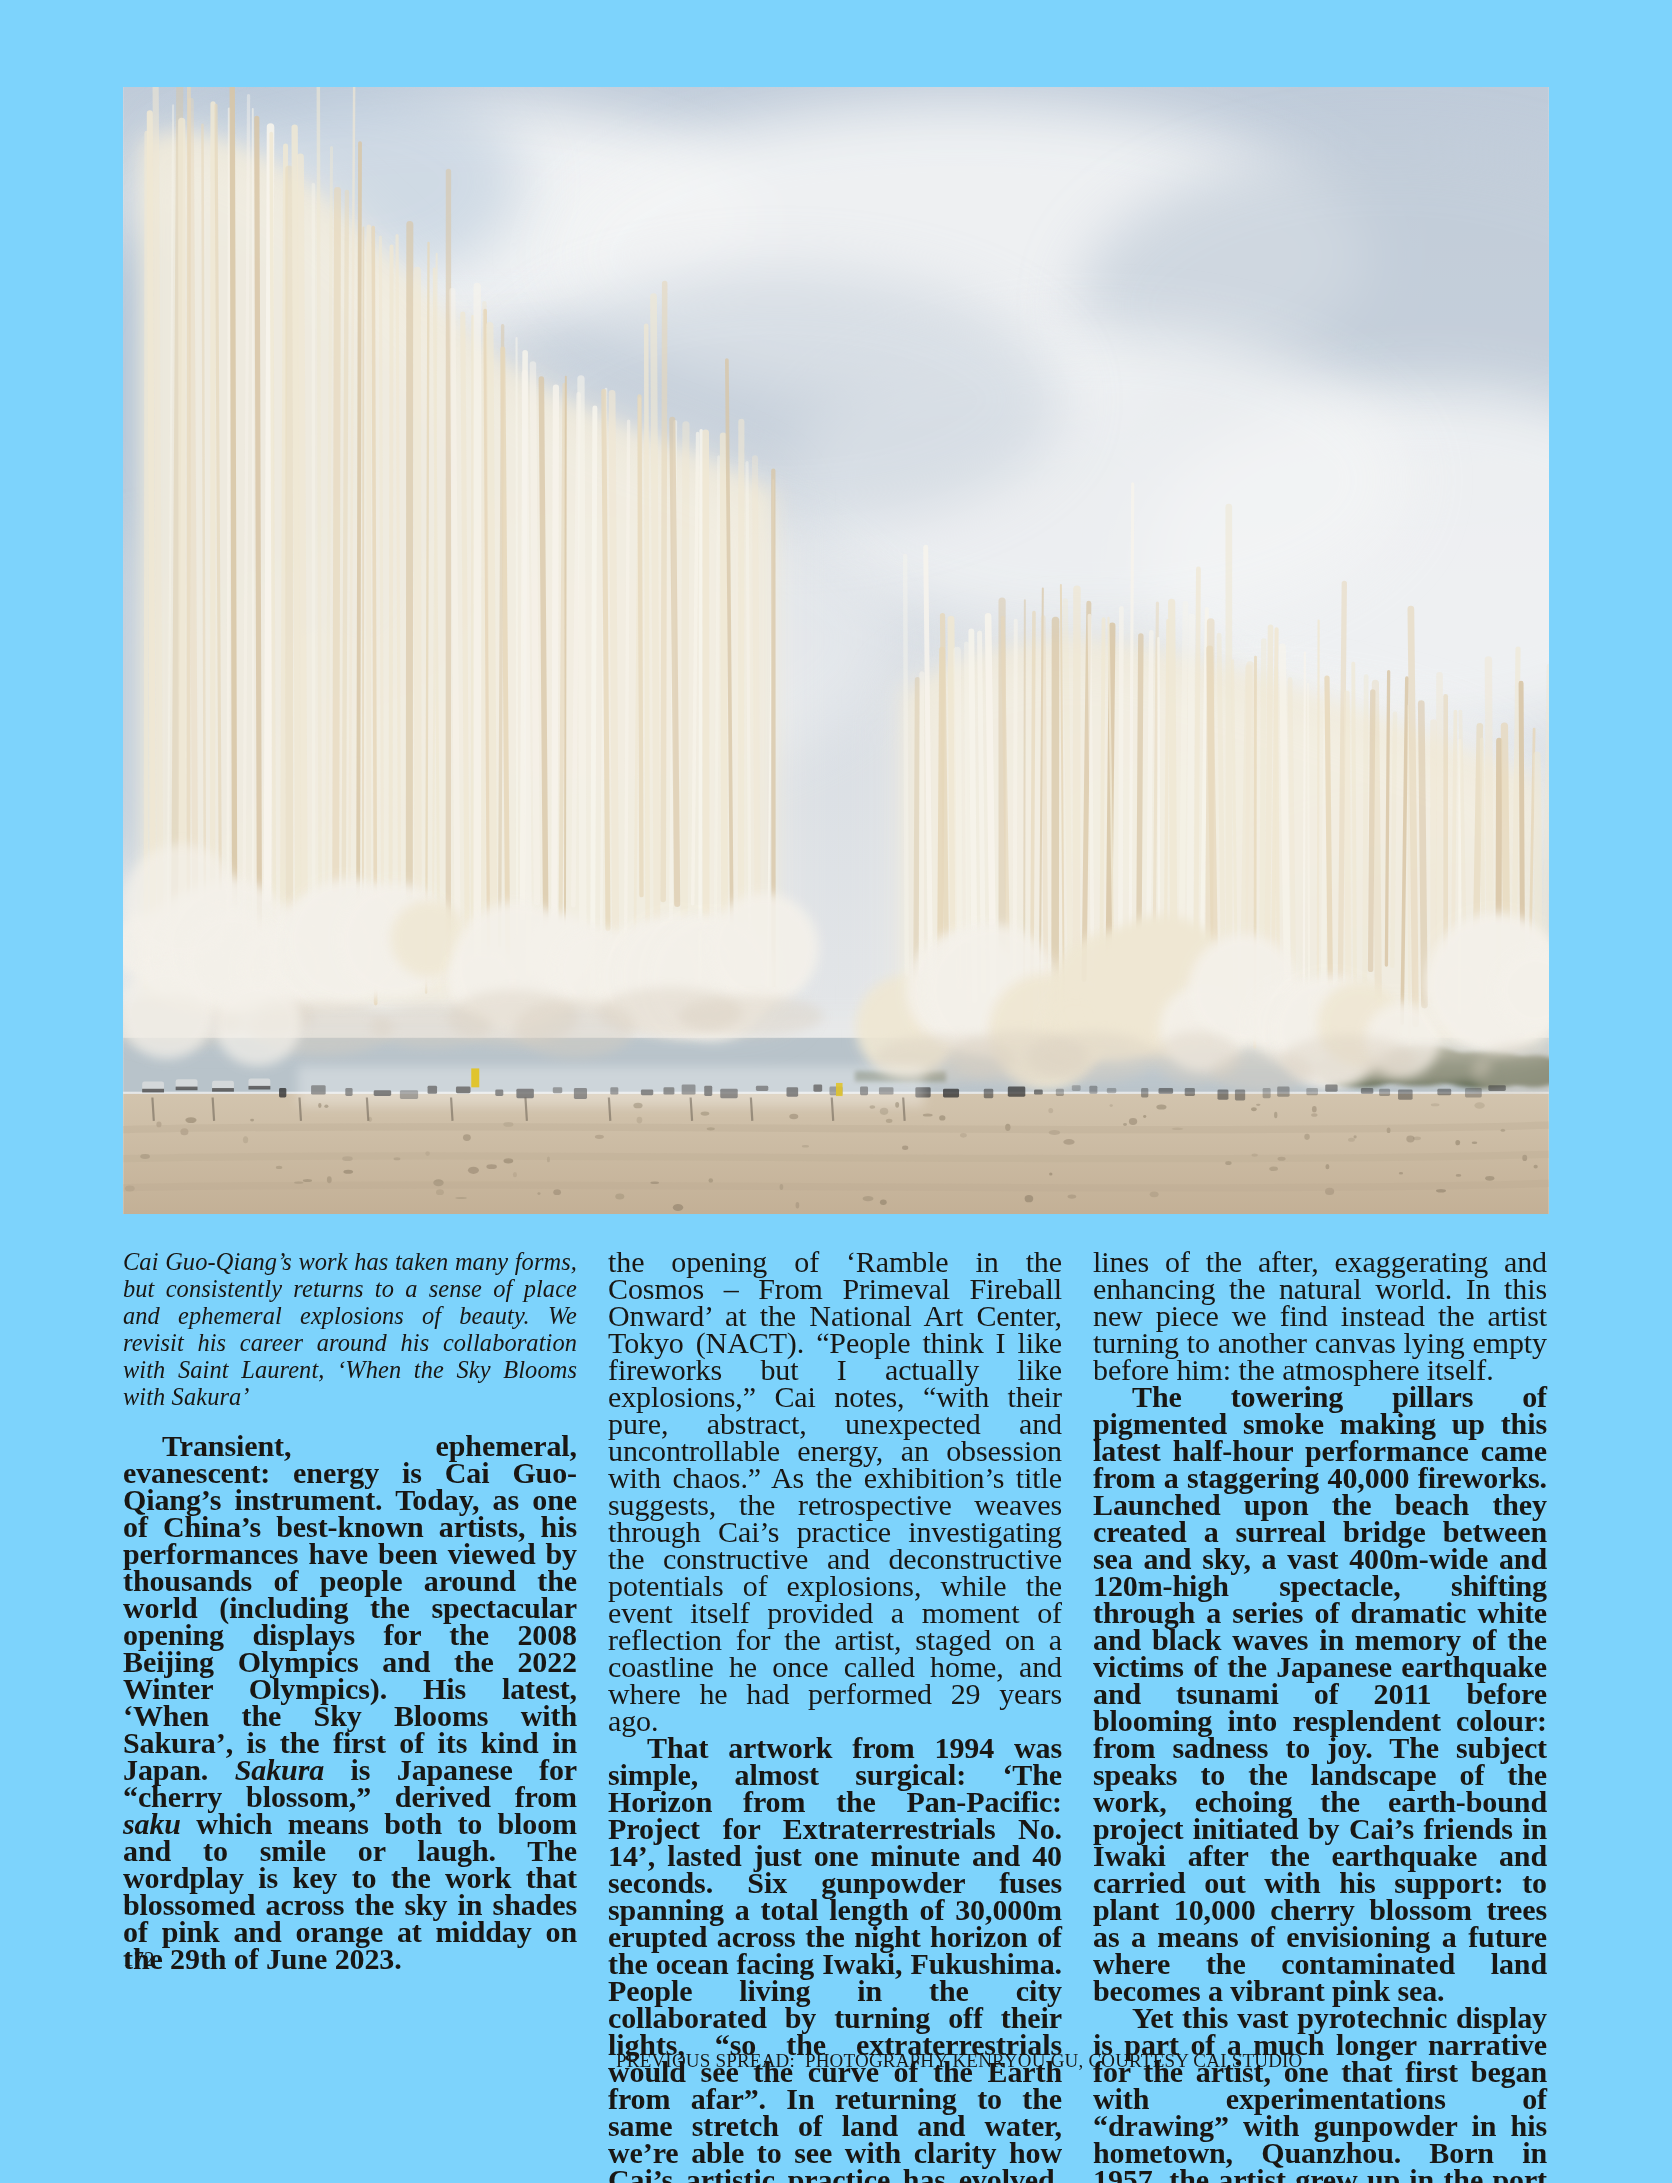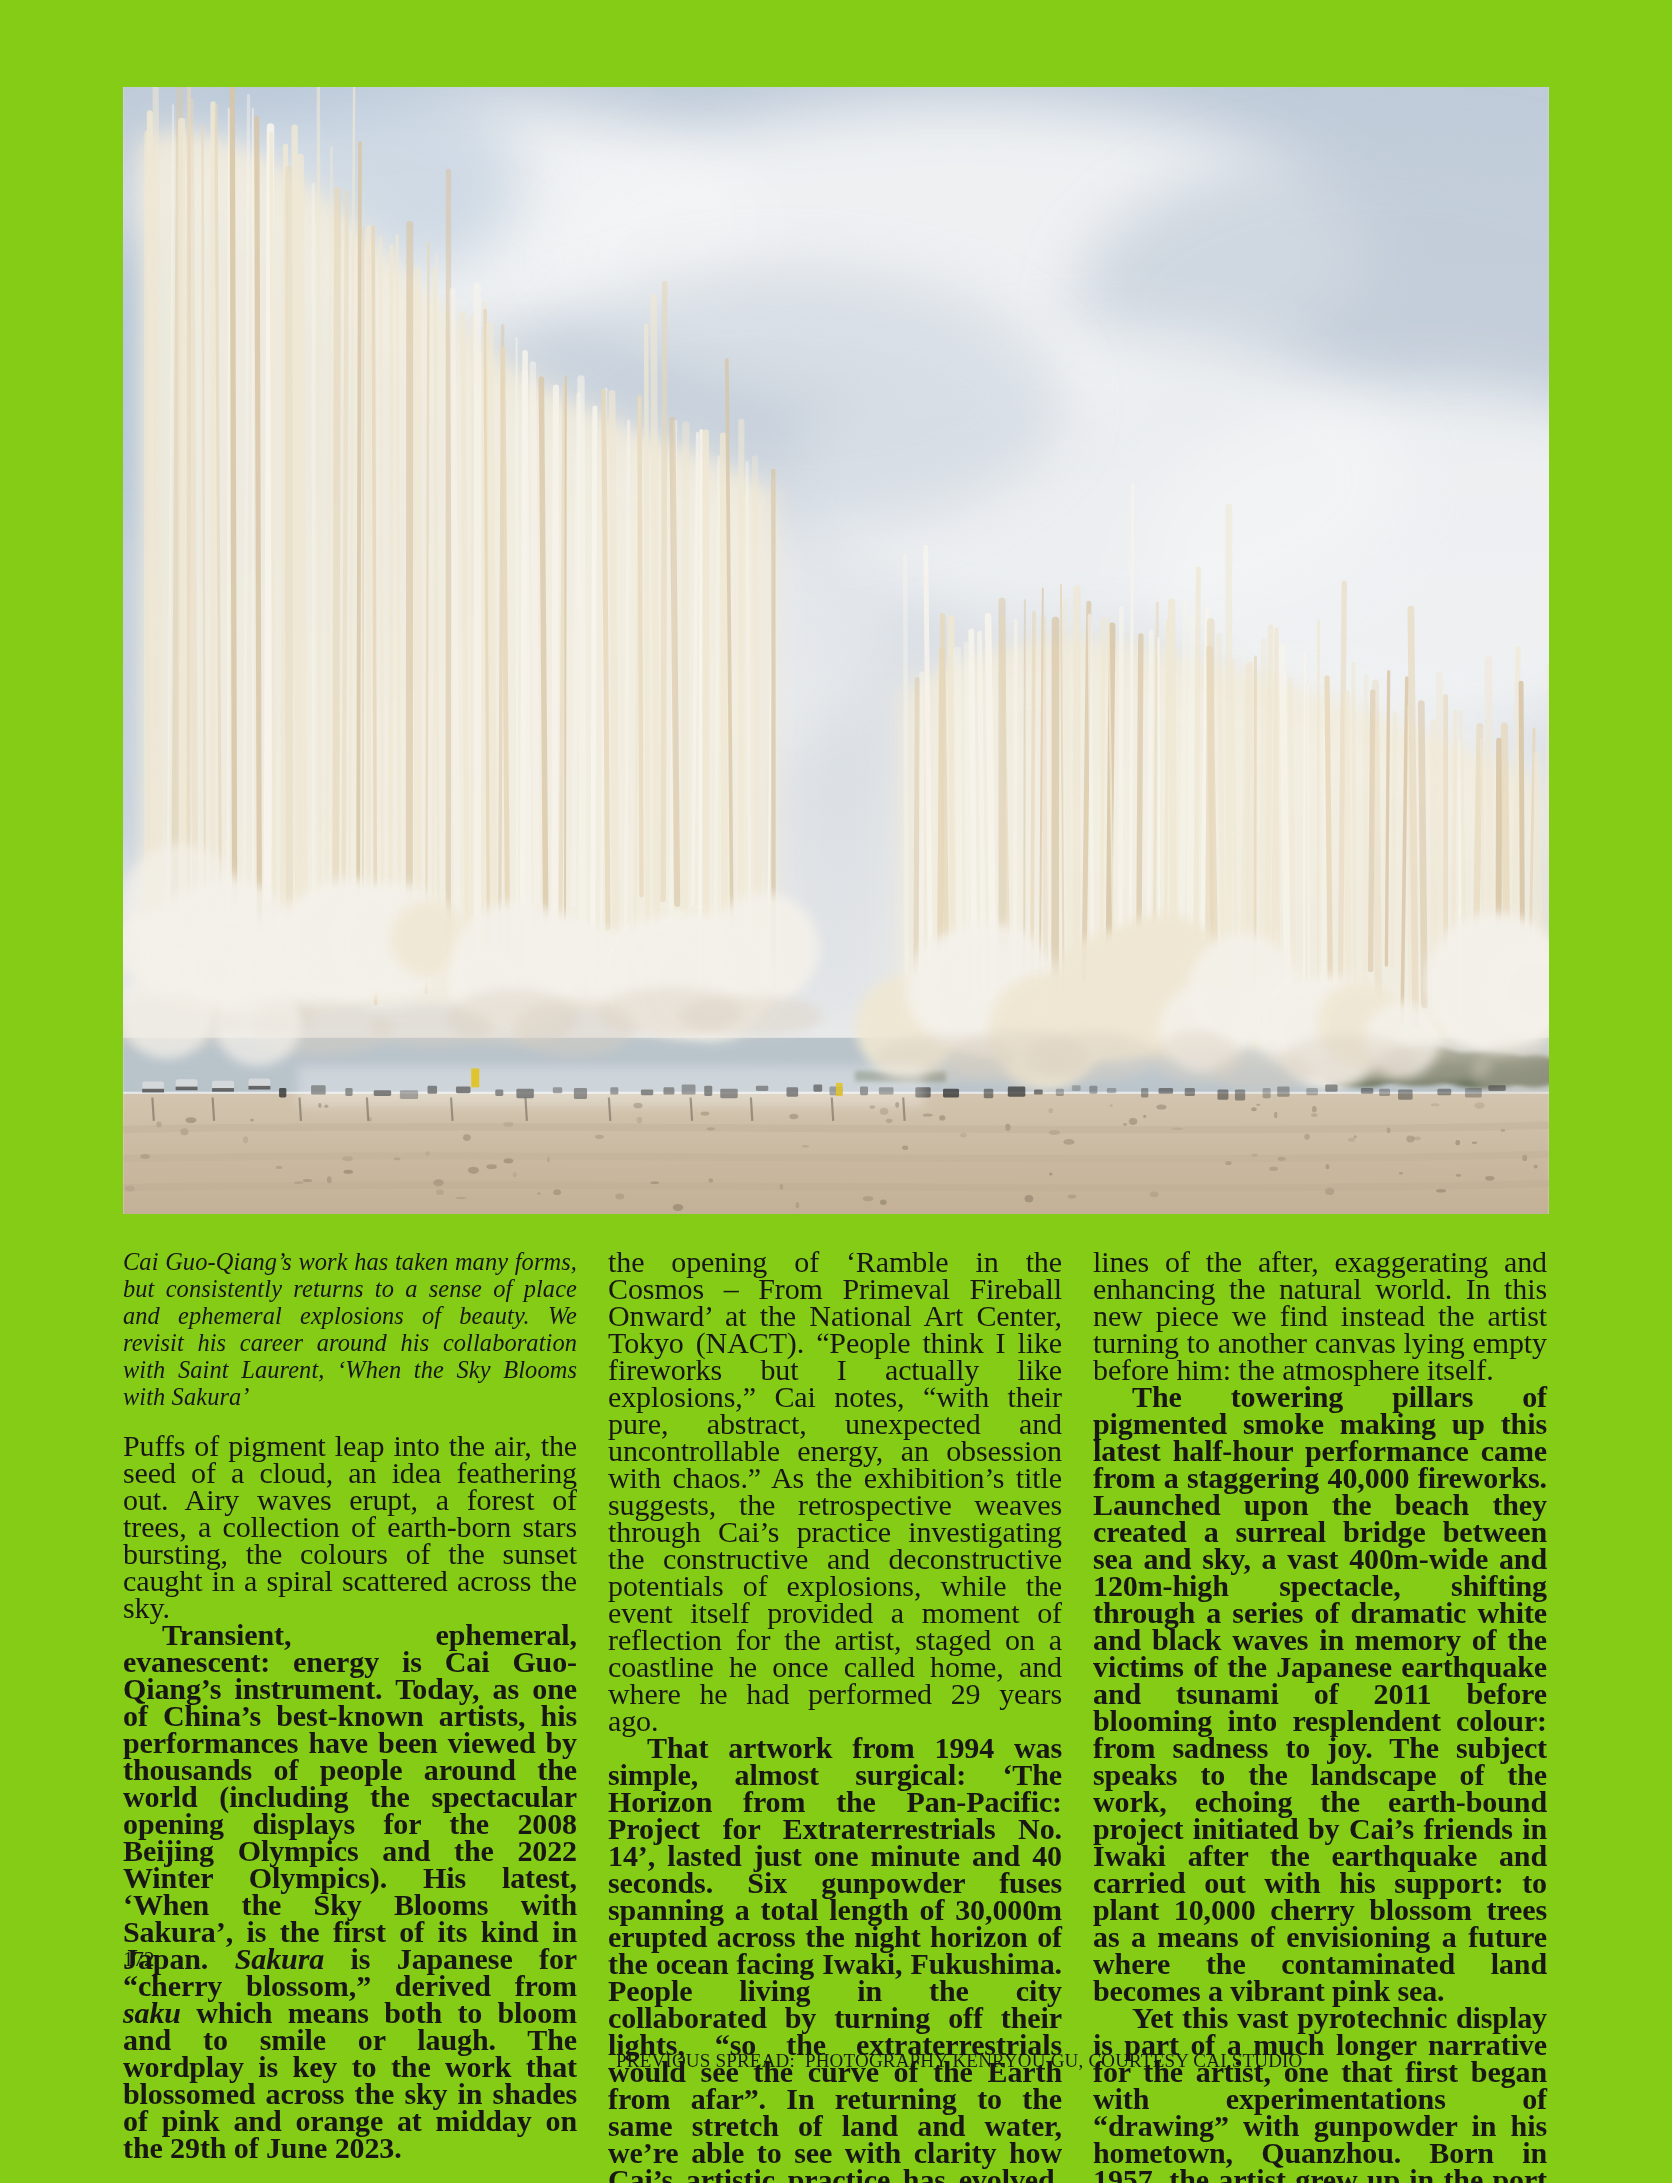--- a/index.html
+++ b/index.html
@@ -1,19 +1,19 @@
 <!DOCTYPE html>
 <html lang="en" style="font-size:11.7px"><head>
 <meta charset="utf-8">
 <style>
   html,body{margin:0;padding:0;background:#ffffff;}
   .page{
     position:relative;
     width:1672px;height:2183px;
-    background:#84cc16;
+    background:#7dd3fc;
     font-family:"Liberation Serif", serif;
     color:#191714;
     overflow:hidden;
   }
   .photo{
     position:absolute;left:123px;top:87px;width:1426px;height:1127px;
     background:#dfe3e7;overflow:hidden;
   }
   .photo svg{display:block;width:100%;height:100%;}
   .text-block{
@@ -493,21 +493,20 @@
         <ellipse cx="376" cy="1472" rx="4.7" ry="2.1" fill="#83755f" opacity="0.29"></ellipse>
         <path d="M0,1432 C500,1420 1400,1442 1958,1426" stroke="#b5a48c" stroke-width="10" fill="none" opacity="0.25"></path>
         <path d="M0,1472 C500,1460 1400,1482 1958,1466" stroke="#b5a48c" stroke-width="10" fill="none" opacity="0.2"></path>
         <path d="M0,1512 C500,1500 1400,1522 1958,1506" stroke="#b5a48c" stroke-width="10" fill="none" opacity="0.22"></path>
       </svg>
   </figure>
 
   <div class="text-block">
     <div class="col">
         <p class="intro"><span>Cai Guo-Qiang’s work has taken many forms, but consistently returns to a sense of place and ephemeral explosions of beauty. We revisit his career around his collaboration with Saint Laurent, ‘When the Sky Blooms with Sakura’</span></p>
-        <p class="body"><span>Puffs of pigment leap into the air, the seed of a cloud, an idea feathering out. Airy waves erupt, a forest of trees, a collection of earth-born stars bursting, the colours of the sunset caught in a spiral scattered across the sky.</span></p>
         <p class="body indent"><span>Transient, ephemeral, evanescent: energy is Cai Guo-Qiang’s instrument. Today, as one of China’s best-known artists, his performances have been viewed by thousands of people around the world (including the spectacular opening displays for the 2008 Beijing Olympics and the 2022 Winter Olympics). His latest, ‘When the Sky Blooms with Sakura’, is the first of its kind in Japan. </span><em>Sakura</em><span> is Japanese for “cherry blossom,” derived from </span><em>saku</em><span> which means both to bloom and to smile or laugh. The wordplay is key to the work that blossomed across the sky in shades of pink and orange at midday on the 29th of June 2023.</span></p>
       </div>
     <div class="col">
         <p class="body"><span>the opening of ‘Ramble in the Cosmos – From Primeval Fireball Onward’ at the National Art Center, Tokyo (NACT). “People think I like fireworks but I actually like explosions,” Cai notes, “with their pure, abstract, unexpected and uncontrollable energy, an obsession with chaos.” As the exhibition’s title suggests, the retrospective weaves through Cai’s practice investigating the constructive and deconstructive potentials of explosions, while the event itself provided a moment of reflection for the artist, staged on a coastline he once called home, and where he had performed 29 years ago.</span></p>
         <p class="body indent flush"><span>That artwork from 1994 was simple, almost surgical: ‘The Horizon from the Pan-Pacific: Project for Extraterrestrials No. 14’, lasted just one minute and 40 seconds. Six gunpowder fuses spanning a total length of 30,000m erupted across the night horizon of the ocean facing Iwaki, Fukushima. People living in the city collaborated by turning off their lights, “so the extraterrestrials would see the curve of the Earth from afar”. In returning to the same stretch of land and water, we’re able to see with clarity how Cai’s artistic practice has evolved, together with his relationship to Iwaki. His earlier work sought to echo the</span></p>
       </div>
     <div class="col">
         <p class="body"><span>lines of the after, exaggerating and enhancing the natural world. In this new piece we find instead the artist turning to another canvas lying empty before him: the atmosphere itself.</span></p>
         <p class="body indent"><span>The towering pillars of pigmented smoke making up this latest half-hour performance came from a staggering 40,000 fireworks. Launched upon the beach they created a surreal bridge between sea and sky, a vast 400m-wide and 120m-high spectacle, shifting through a series of dramatic white and black waves in memory of the victims of the Japanese earthquake and tsunami of 2011 before blooming into resplendent colour: from sadness to joy. The subject speaks to the landscape of the work, echoing the earth-bound project initiated by Cai’s friends in Iwaki after the earthquake and carried out with his support: to plant 10,000 cherry blossom trees as a means of envisioning a future where the contaminated land becomes a vibrant pink sea.</span></p>
         <p class="body indent flush"><span>Yet this vast pyrotechnic display is part of a much longer narrative for the artist, one that first began with experimentations of “drawing” with gunpowder in his hometown, Quanzhou. Born in 1957, the artist grew up in the port town looking out to Taiwan. The ocean’s horizon would, in the artist’s own</span></p>

